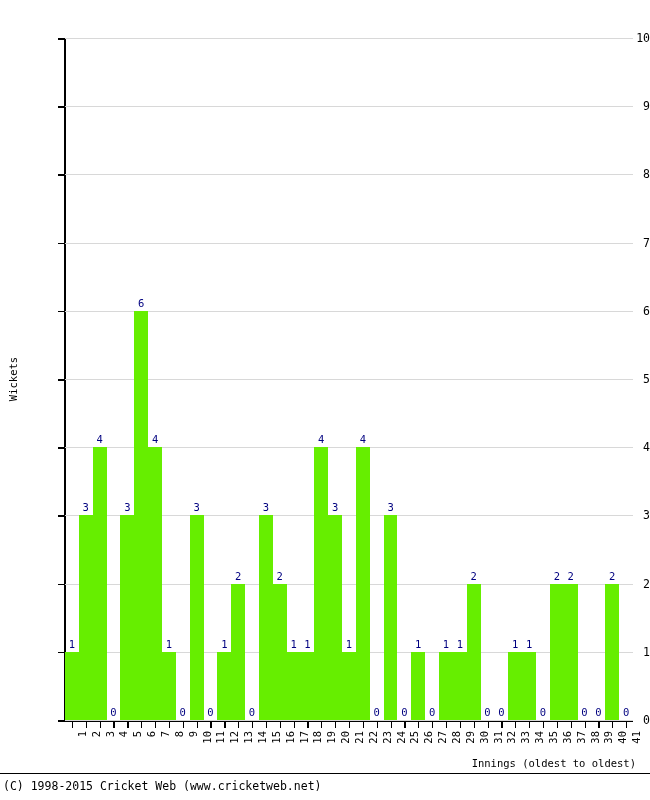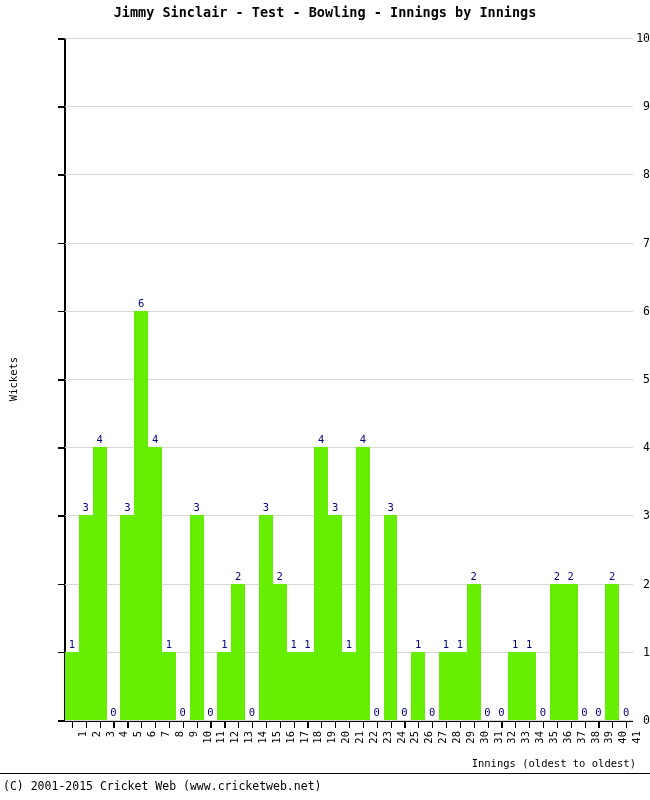--- a/index.html
+++ b/index.html
@@ -147,21 +147,20 @@
     font-size: 11.5px;
     color: #000000;
     white-space: nowrap;
   }
 </style>
 </head>
 <body>
 
 <div id="chart-root">
 
-  <div id="chart-title">Jimmy Sinclair - Test - Bowling - Innings by Innings</div>
 
   <div id="axis-left"></div>
   <div id="axis-bottom"></div>
 
   <div id="ylabel">Wickets</div>
   <div id="xlabel">Innings (oldest to oldest)</div>
 
   <div id="y-ticks">
       <div class="ytick-mark" style="top: 720px;"></div>
       <div class="ytick-label" style="top: 720px;">0</div>
@@ -347,15 +346,15 @@
       <div class="xtick-label" style="left: 588.512px;">38</div>
       <div class="xtick-mark" style="left: 598.366px;"></div>
       <div class="xtick-label" style="left: 602.366px;">39</div>
       <div class="xtick-mark" style="left: 612.22px;"></div>
       <div class="xtick-label" style="left: 616.22px;">40</div>
       <div class="xtick-mark" style="left: 626.073px;"></div>
       <div class="xtick-label" style="left: 630.073px;">41</div>
     </div>
 
   <div id="footer-sep"></div>
-  <div id="footer-text">(C) 2001-2015 Cricket Web (www.cricketweb.net)</div>
+  <div id="footer-text">(C) 1998-2015 Cricket Web (www.cricketweb.net)</div>
 
 </div>
 
 </body></html>

